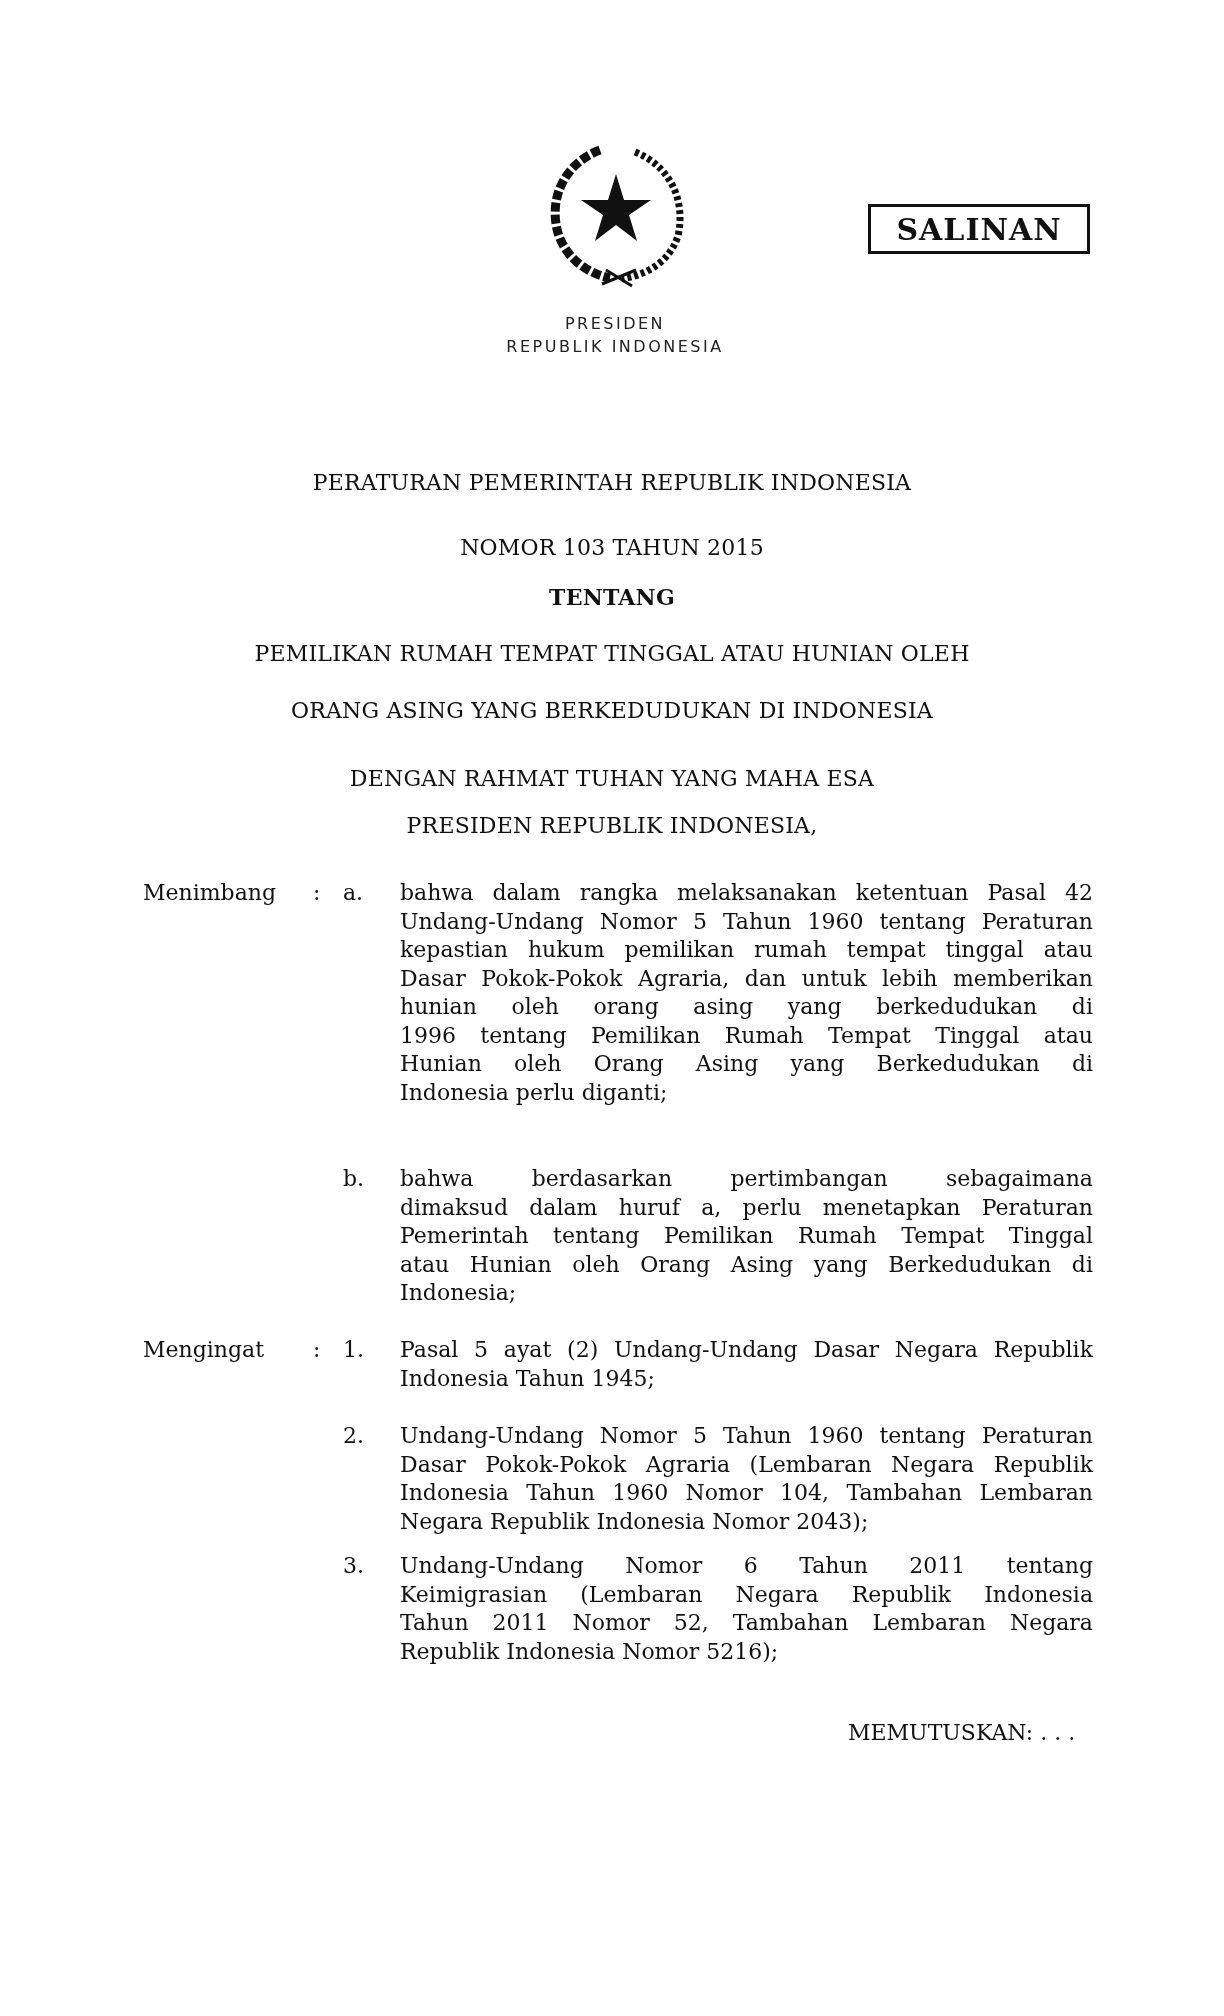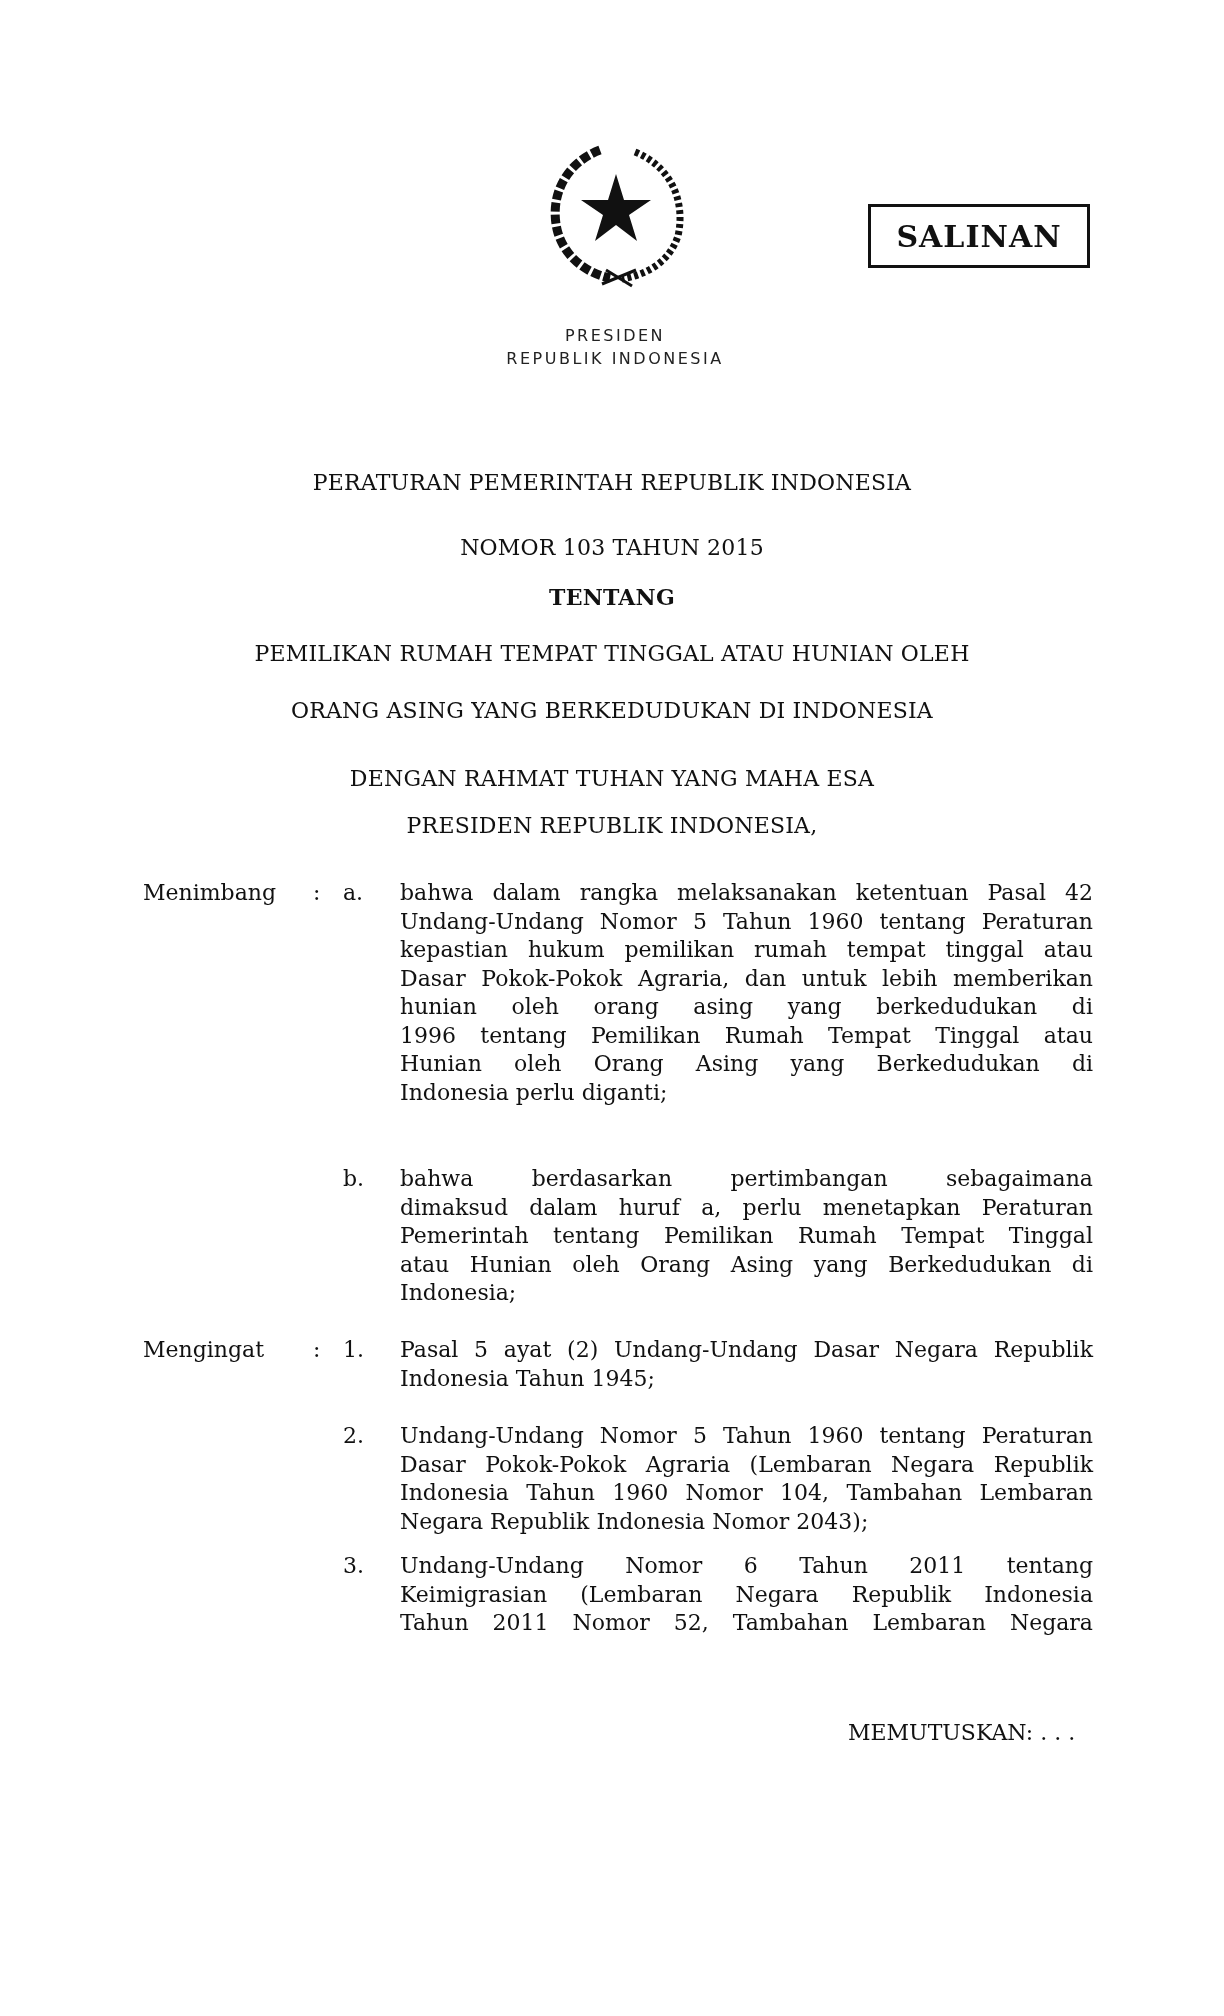--- a/index.html
+++ b/index.html
@@ -1,21 +1,21 @@
 <!DOCTYPE html>
 <html><head>
 <meta charset="utf-8">
 <style>
   html, body { margin: 0; padding: 0; background: #ffffff; }
   body { width: 1224px; height: 2016px; position: relative; overflow: hidden;
          font-family: "DejaVu Serif", "Liberation Serif", serif; color: #111; }
   .emblem { position: absolute; left: 540px; top: 138px; width: 152px; height: 150px; }
   .pres { position: absolute; left: 440px; width: 350px; text-align: center;
-          font-family: "DejaVu Sans", sans-serif; font-size: 16px; letter-spacing: 2.5px; color: #222; margin-top: 12px; }
-  .salinan { position: absolute; left: 868px; top: 204px; width: 222px; height: 64px;
+          font-family: "DejaVu Sans", sans-serif; font-size: 16px; letter-spacing: 2.5px; color: #222; }
+  .salinan { position: absolute; left: 868px; top: 204px; width: 222px; height: 50px;
              border: 3px solid #111; box-sizing: border-box; display: flex; align-items: center; justify-content: center;
              font-family: "DejaVu Serif", serif; font-weight: bold; font-size: 30px; letter-spacing: 1px; }
   .center { position: absolute; left: 0; width: 1224px; text-align: center; font-size: 22px; letter-spacing: 0.2px; }
   .row { position: absolute; font-size: 22px; line-height: 28.5px; }
   .label { position: absolute; left: 143px; }
   .colon { position: absolute; left: 313px; }
   .num { position: absolute; left: 343px; }
   .para { position: absolute; left: 400px; width: 693px; text-align: justify; text-align-last: left; font-size: 22px; line-height: 28.5px; }
   .line { display: block; text-align: justify; text-align-last: justify; white-space: nowrap; }
   .line.last { text-align-last: left; }
@@ -98,15 +98,16 @@
   <span class="line last">Negara Republik Indonesia Nomor 2043);</span>
 </div>
 
 <div class="row" style="top:1552px; left:0; width:1224px;">
   <span class="num">3.</span>
 </div>
 <div class="para" style="top:1552px;">
   <span class="line">Undang-Undang Nomor 6 Tahun 2011 tentang</span>
   <span class="line">Keimigrasian (Lembaran Negara Republik Indonesia</span>
   <span class="line">Tahun 2011 Nomor 52, Tambahan Lembaran Negara</span>
+  <span class="line last">Republik Indonesia Nomor 5216);</span>
 </div>
 
 <div class="memutuskan">MEMUTUSKAN: . . .</div>
 
 </body></html>

